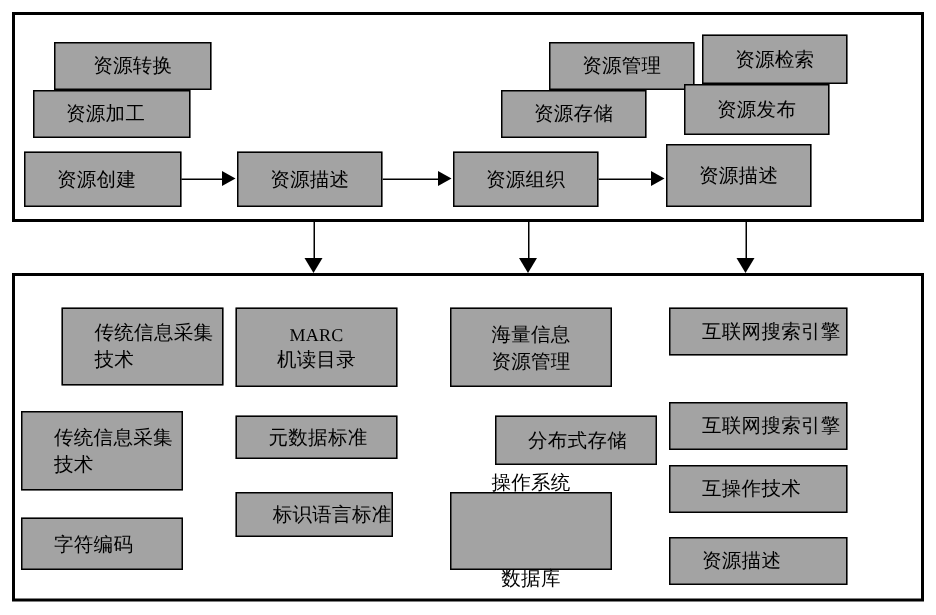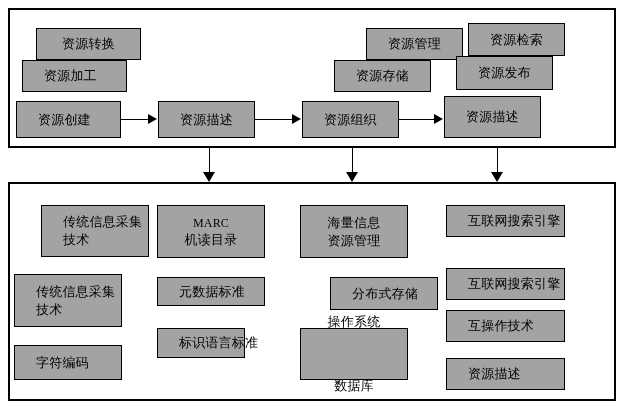--- a/index.html
+++ b/index.html
@@ -163,21 +163,21 @@
     <span class="ln">字符编码</span>
   </div>
 
   <div class="node serif-first" style="left:157px; top:205px; width:108px; height:53px;">
     <span class="ln">MARC</span>
     <span class="ln">机读目录</span>
   </div>
   <div class="node left-align" style="left:157px; top:277px; width:108px; height:29px;">
     <span class="ln">元数据标准</span>
   </div>
-  <div class="node left-align" style="left:157px; top:328px; width:88px; height:30px;">
+  <div class="node left-align" style="left:157px; top:328px; width:105px; height:30px;align-items:flex-end;">
     <span class="ln">标识语言标准</span>
   </div>
 
   <div class="node" style="left:300px; top:205px; width:108px; height:53px;">
     <span class="ln">海量信息</span>
     <span class="ln">资源管理</span>
   </div>
   <div class="node left-align" style="left:300px; top:277px; width:108px; height:33px;margin-left:30px;">
     <span class="ln">分布式存储</span>
   </div>

